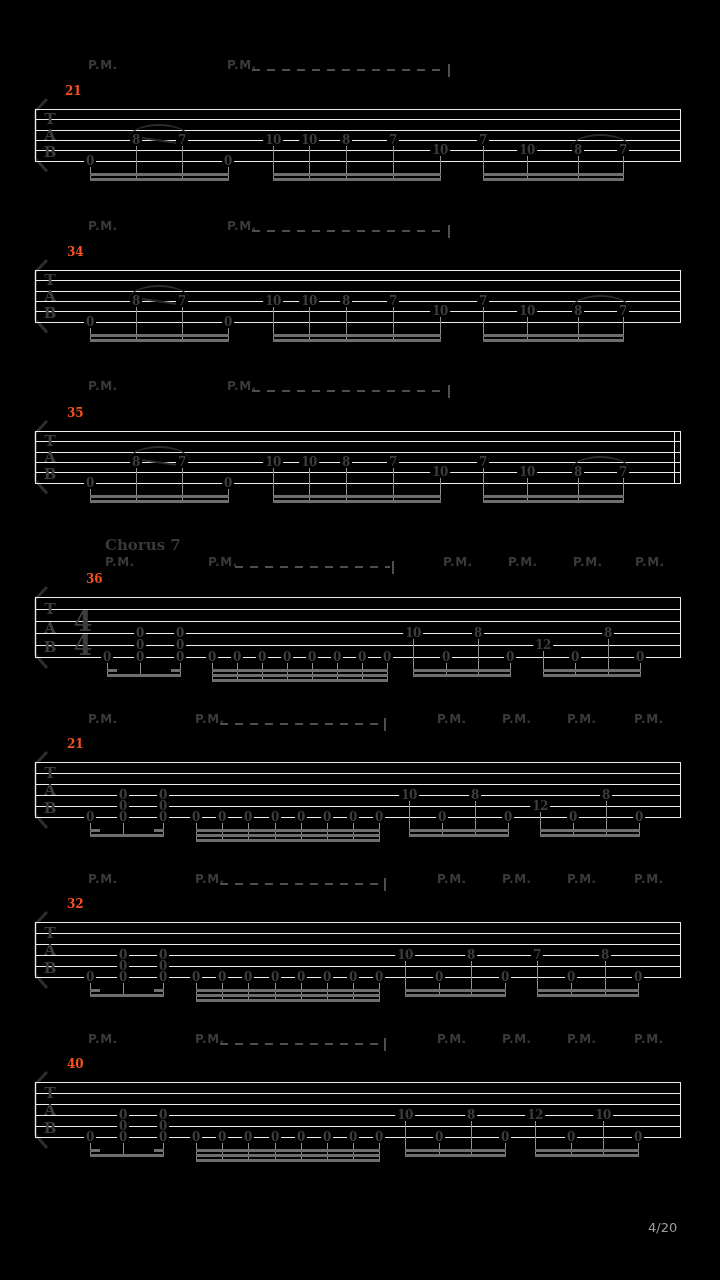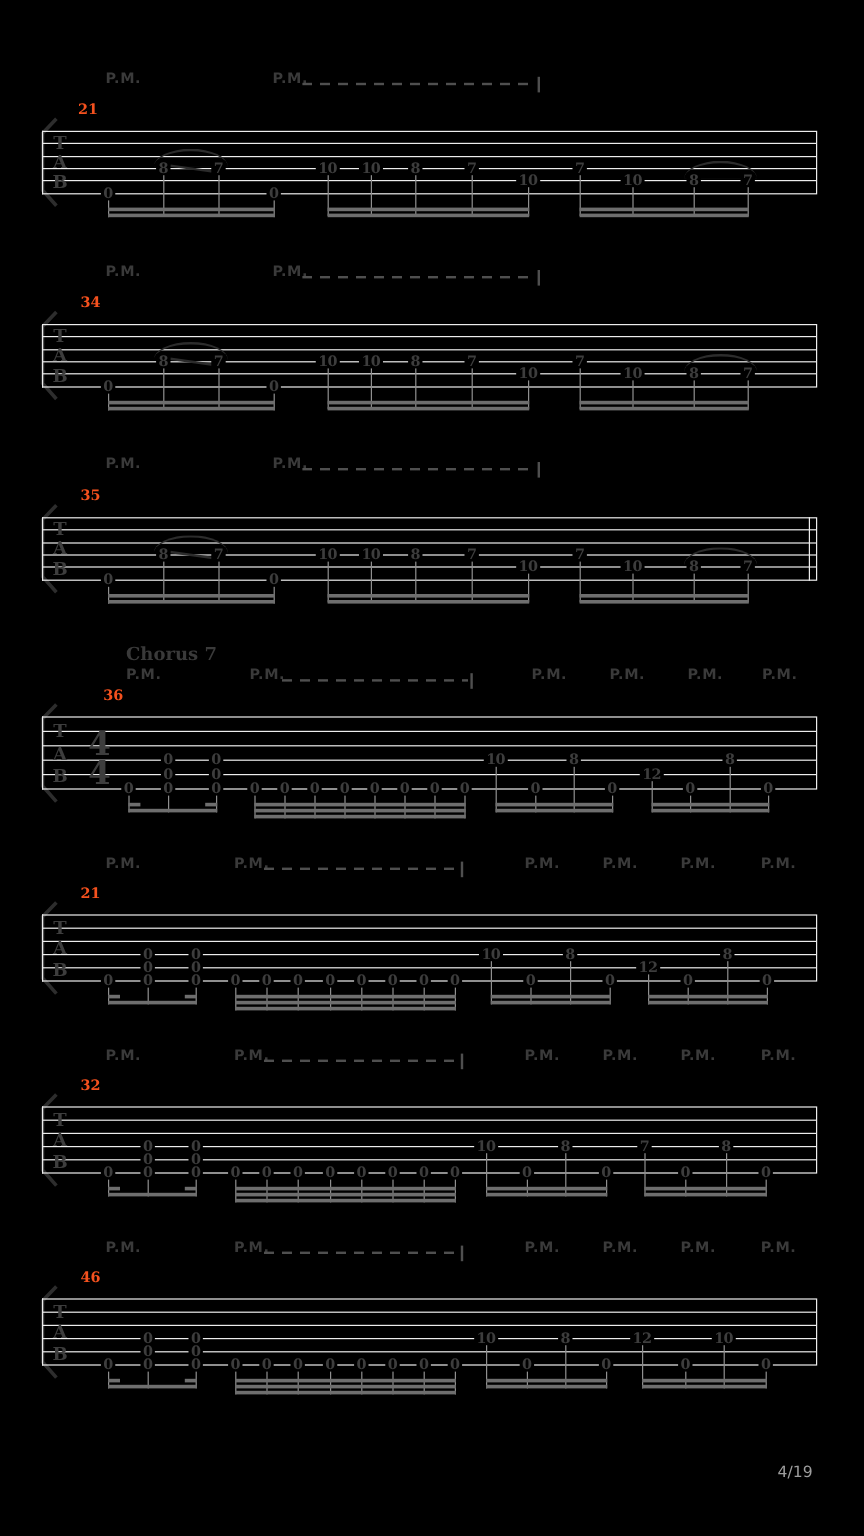--- a/index.html
+++ b/index.html
@@ -414,21 +414,21 @@
       <div class="staff-line" style="left: 35px; top: 1093px; width: 645px; background: rgb(237, 237, 237);"></div>
       <div class="staff-line" style="left: 35px; top: 1104px; width: 645px; background: rgb(237, 237, 237);"></div>
       <div class="staff-line" style="left: 35px; top: 1115px; width: 645px; background: rgb(237, 237, 237);"></div>
       <div class="staff-line" style="left: 35px; top: 1126px; width: 645px; background: rgb(237, 237, 237);"></div>
       <div class="staff-line" style="left: 35px; top: 1137px; width: 645px; background: rgb(237, 237, 237);"></div>
       <div class="barline" style="left: 35px; top: 1082px; height: 56px; background: rgb(237, 237, 237);"></div>
       <div class="barline" style="left: 680px; top: 1082px; height: 56px; background: rgb(237, 237, 237);"></div>
       <div class="tabletter" style="left: 50px; top: 1093px; color: rgb(61, 61, 61);">T</div>
       <div class="tabletter" style="left: 50px; top: 1110.05px; color: rgb(61, 61, 61);">A</div>
       <div class="tabletter" style="left: 50px; top: 1128.2px; color: rgb(61, 61, 61);">B</div>
-      <div class="mnum" style="left: 67px; top: 1057px; color: rgb(244, 81, 30);">46</div>
+      <div class="mnum" style="left: 67px; top: 1057px; color: rgb(244, 81, 30);">40</div>
       <div class="pm" style="left: 88px; top: 1032px; color: rgb(58, 58, 58);">P.M.</div>
       <div class="pm" style="left: 195px; top: 1032px; color: rgb(58, 58, 58);">P.M.</div>
       <div class="dash" style="left: 220px; top: 1043px; width: 162px; background: repeating-linear-gradient(90deg, rgb(79, 79, 79) 0px, rgb(79, 79, 79) 8px, transparent 8px, transparent 15px);"></div>
       <div class="tick" style="left: 384px; top: 1038px; background: rgb(79, 79, 79);"></div>
       <div class="pm" style="left: 437px; top: 1032px; color: rgb(58, 58, 58);">P.M.</div>
       <div class="pm" style="left: 502px; top: 1032px; color: rgb(58, 58, 58);">P.M.</div>
       <div class="pm" style="left: 567px; top: 1032px; color: rgb(58, 58, 58);">P.M.</div>
       <div class="pm" style="left: 634px; top: 1032px; color: rgb(58, 58, 58);">P.M.</div>
       <div class="stem" style="left: 90px; top: 1142px; height: 15px; background: rgb(143, 143, 143);"></div>
       <div class="stem" style="left: 123px; top: 1142px; height: 15px; background: rgb(143, 143, 143);"></div>
@@ -476,14 +476,14 @@
       <div class="tab-note" style="left: 379px; top: 1137px; color: rgb(61, 61, 61);">0</div>
       <div class="tab-note" style="left: 405px; top: 1115px; color: rgb(61, 61, 61);">10</div>
       <div class="tab-note" style="left: 439px; top: 1137px; color: rgb(61, 61, 61);">0</div>
       <div class="tab-note" style="left: 471px; top: 1115px; color: rgb(61, 61, 61);">8</div>
       <div class="tab-note" style="left: 505px; top: 1137px; color: rgb(61, 61, 61);">0</div>
       <div class="tab-note" style="left: 535px; top: 1115px; color: rgb(61, 61, 61);">12</div>
       <div class="tab-note" style="left: 571px; top: 1137px; color: rgb(61, 61, 61);">0</div>
       <div class="tab-note" style="left: 603px; top: 1115px; color: rgb(61, 61, 61);">10</div>
       <div class="tab-note" style="left: 638px; top: 1137px; color: rgb(61, 61, 61);">0</div>
     </div>
-  <div id="footer" style="left: 648px; top: 1220px; color: rgb(158, 158, 158);">4/19</div>
+  <div id="footer" style="left: 648px; top: 1220px; color: rgb(158, 158, 158);">4/20</div>
 </div>
 
 </body></html>

